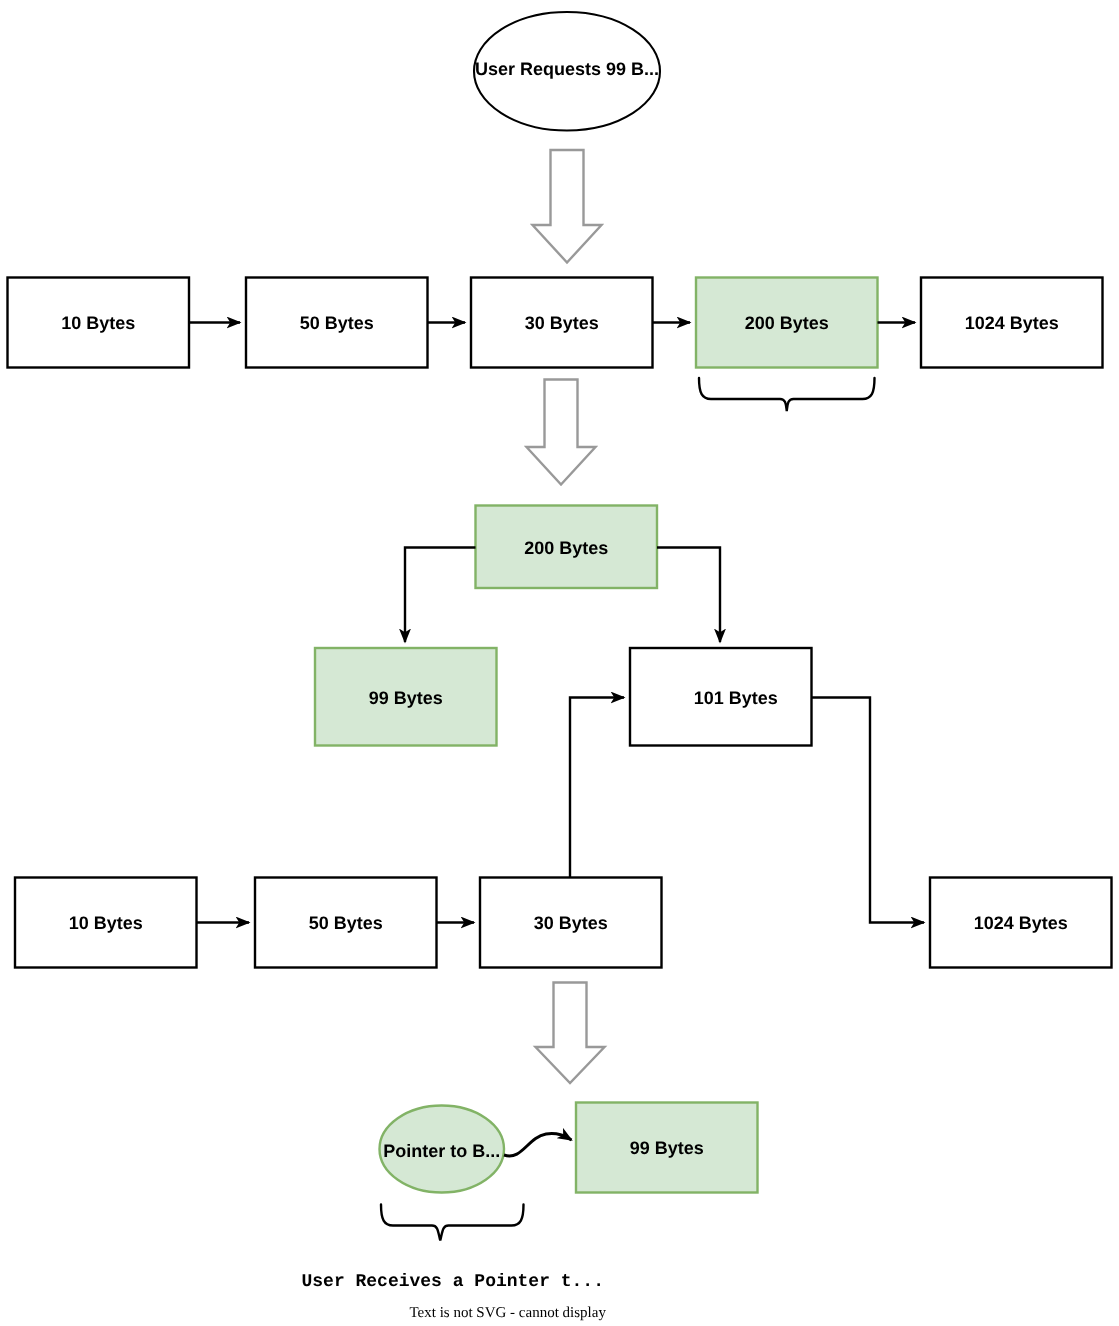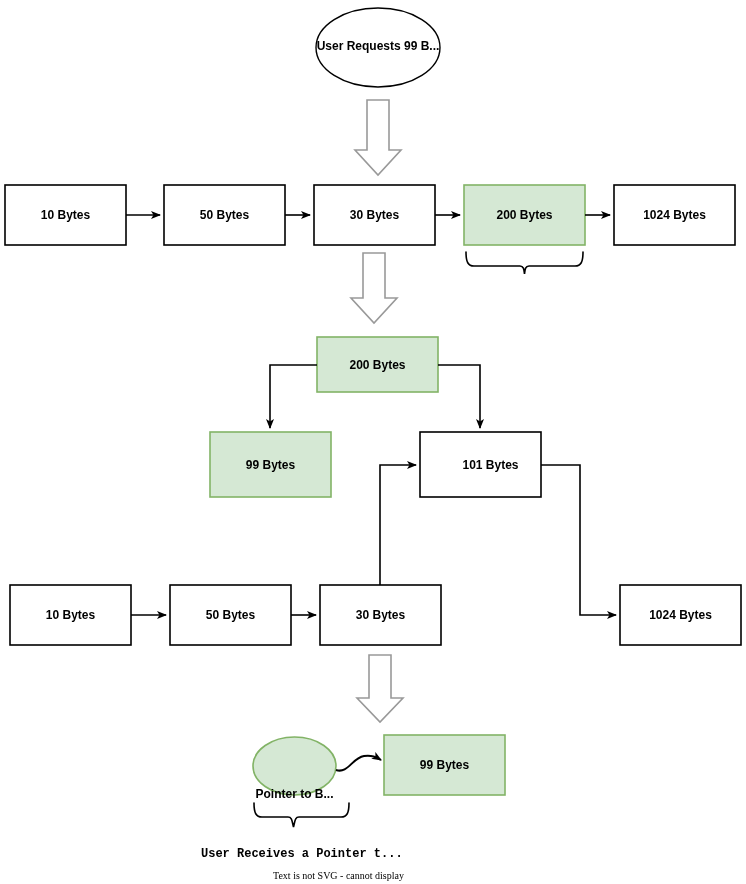--- a/index.html
+++ b/index.html
@@ -132,20 +132,20 @@
 
   <div class="node-label" style="left:317px; top:358px; width:121px;">200 Bytes</div>
   <div class="node-label" style="left:210px; top:458px; width:121px;">99 Bytes</div>
   <div class="node-label" style="left:420px; top:458px; width:121px;margin-left:10px;">101 Bytes</div>
 
   <div class="node-label" style="left:10px; top:608px; width:121px;">10 Bytes</div>
   <div class="node-label" style="left:170px; top:608px; width:121px;">50 Bytes</div>
   <div class="node-label" style="left:320px; top:608px; width:121px;">30 Bytes</div>
   <div class="node-label" style="left:620px; top:608px; width:121px;">1024 Bytes</div>
 
-  <div class="node-label" style="left:219px; top:760px; width:151px;margin-top:27px;">Pointer to B...</div>
+  <div class="node-label" style="left:219px; top:760px; width:151px;">Pointer to B...</div>
   <div class="node-label" style="left:384px; top:758px; width:121px;">99 Bytes</div>
 
   <div class="brace-label" style="left:201px; top:847px; width:185px;font-family:Liberation Mono, monospace;">User Receives a Pointer t...</div>
 
   <div class="footer-note" style="left:273px; top:870px; width:200px;">Text is not SVG - cannot display</div>
 
 </div>
 
 </body></html>

